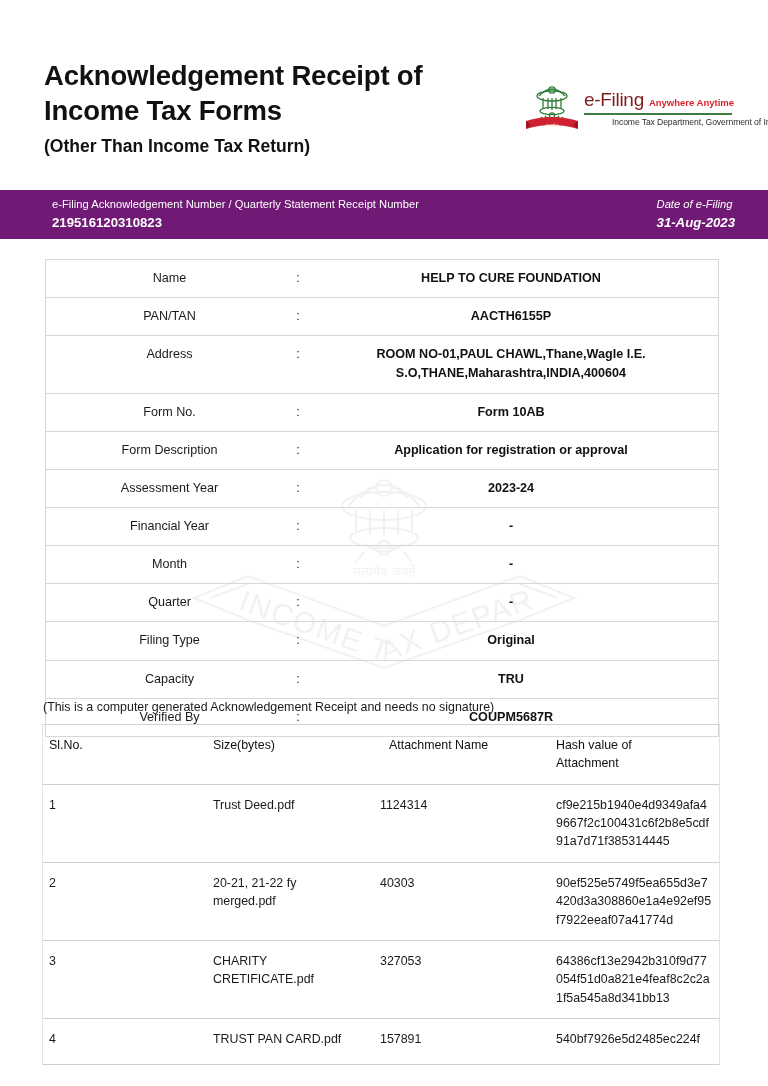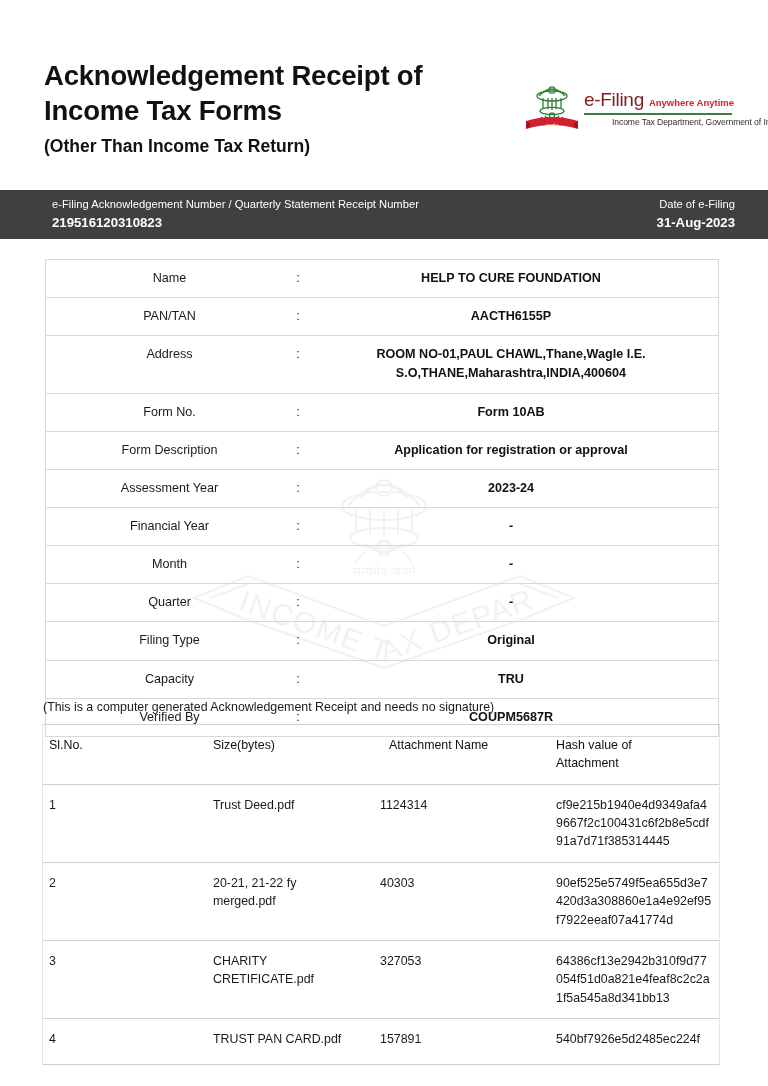--- a/index.html
+++ b/index.html
@@ -113,34 +113,34 @@
     margin-left: 28px;
   }
 
   
   .ack-bar {
     position: absolute;
     left: 0;
     top: 190px;
     width: 768px;
     height: 49px;
-    background: #404040;
+    background: #701a75;
     color: #ffffff;
     z-index: 3;
   }
   .ack-left {
     position: absolute;
     left: 52px;
     top: 6px;
   }
   .ack-right {
     position: absolute;
     right: 33px;
     top: 6px;
-    text-align: right;
+    font-style: italic;
   }
   .ack-label {
     font-size: 11.2px;
     font-weight: normal;
     line-height: 1.55;
     white-space: nowrap;
   }
   .ack-value {
     font-size: 13.2px;
     font-weight: bold;

